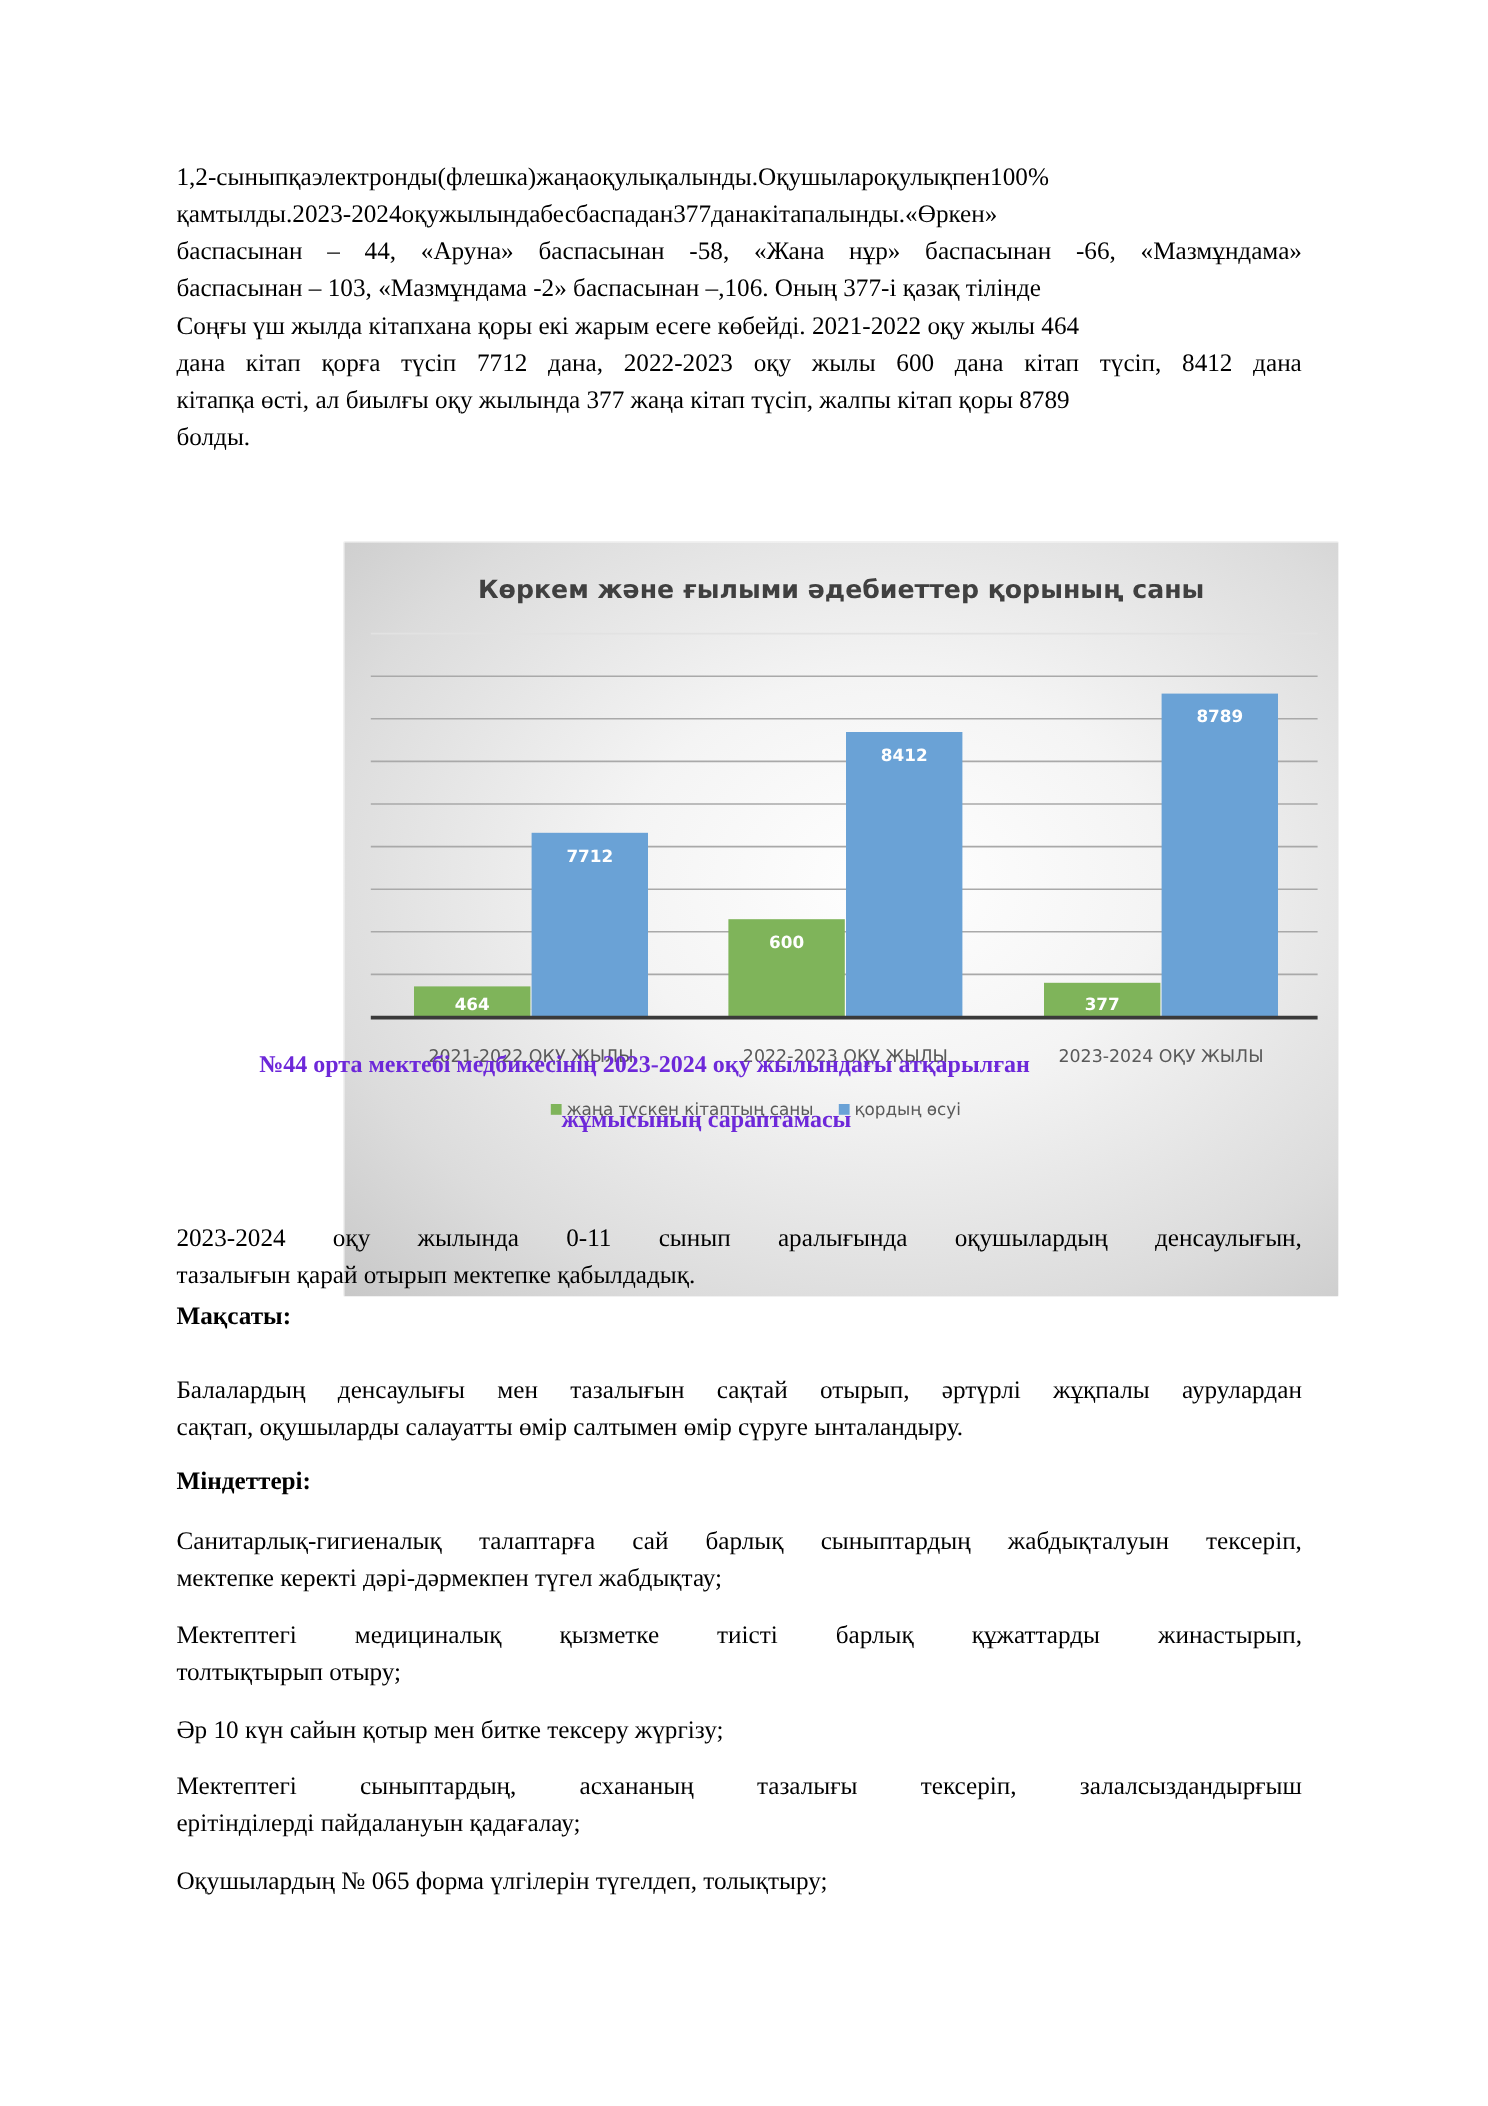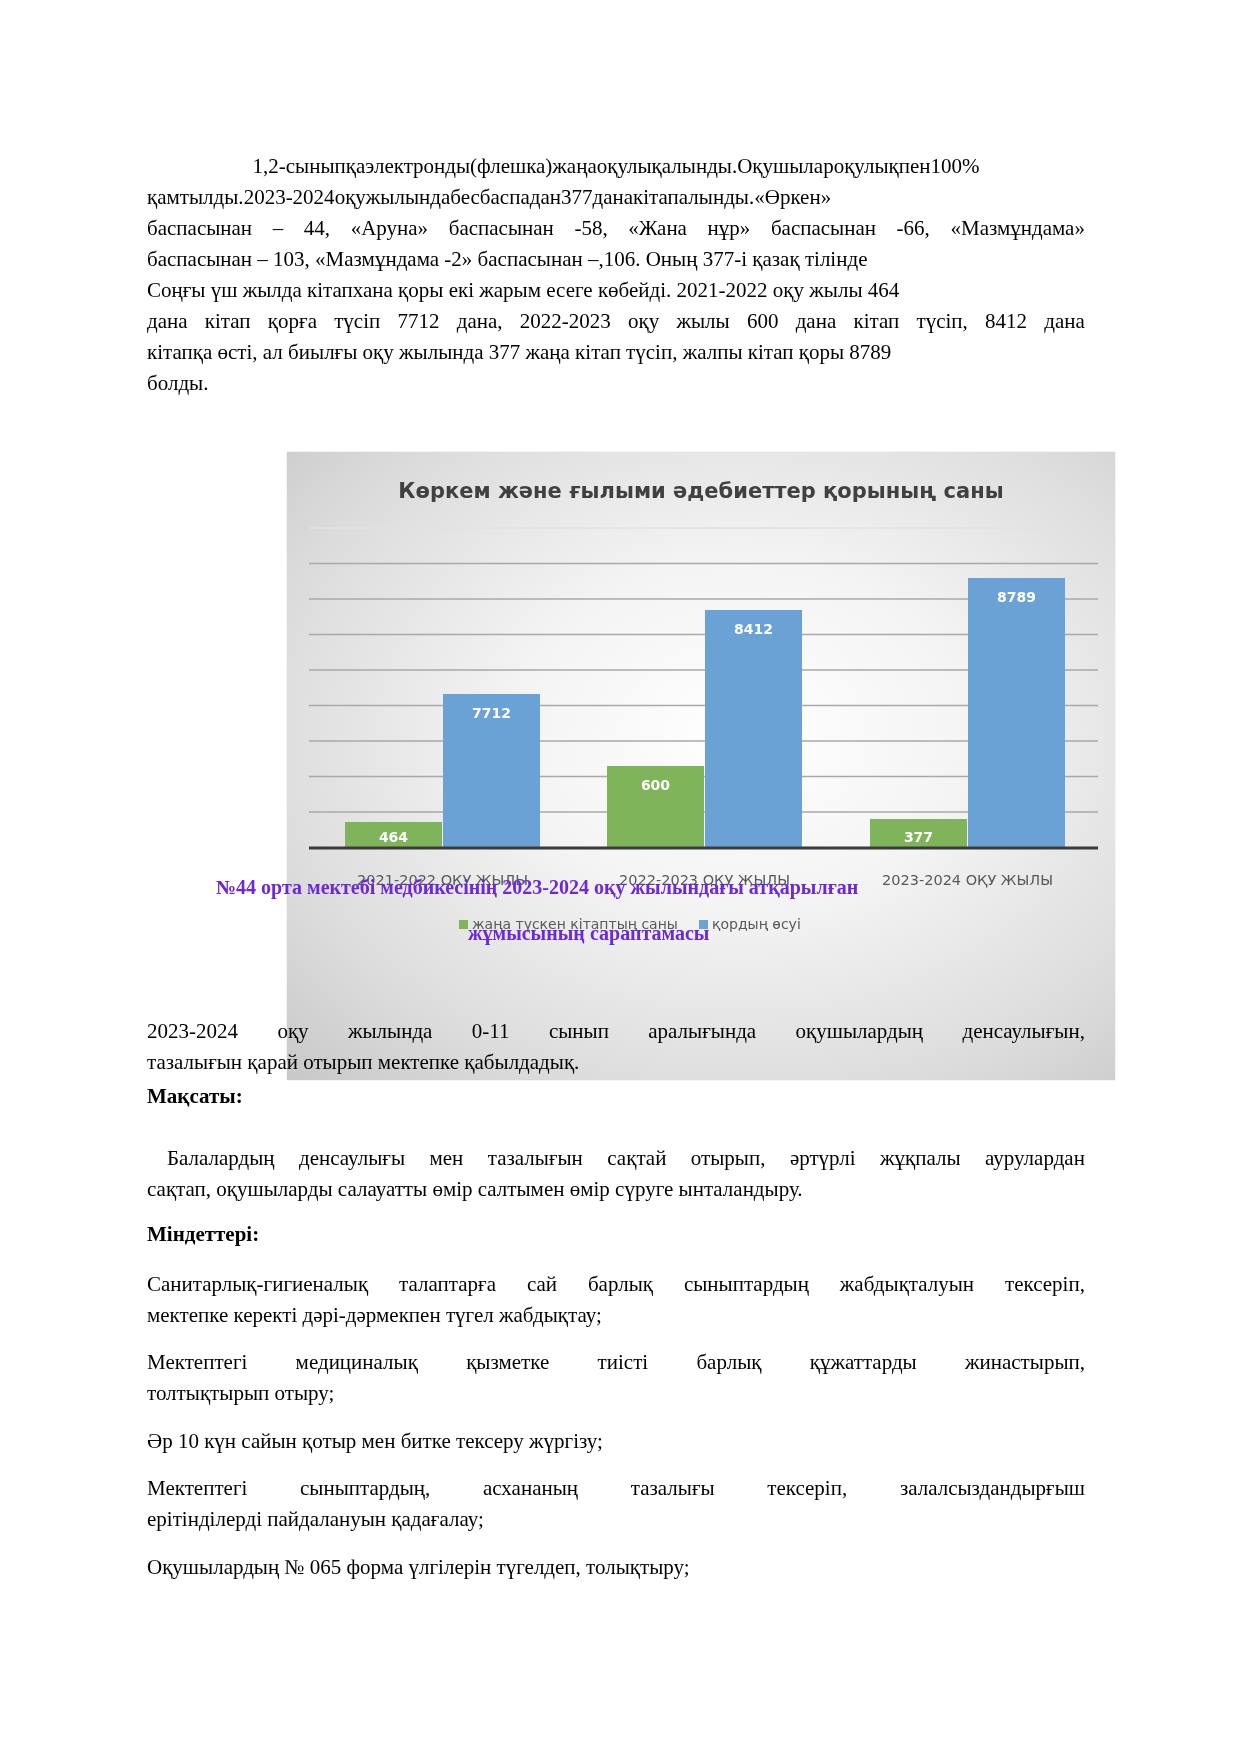--- a/index.html
+++ b/index.html
@@ -20,21 +20,21 @@
   .legend-text { font-family: "DejaVu Sans", "Liberation Sans", sans-serif; font-size: 14px; fill: #595959; }
 
   
   .overlay-title { position: absolute; font-family: "Liberation Serif", serif; font-weight: bold;
     font-size: 20px; color: #6d28d9; white-space: nowrap; }
 </style>
 </head>
 <body>
 
 <div class="para" style="top:132px;">
-  <span class="line justify-line" style="display: flex; justify-content: center; margin-top: 19px;">
+  <span class="line justify-line" style="display: flex; justify-content: flex-start;">
       <span>1,2-сыныпқа</span>
       <span>электронды</span>
       <span>(флешка)</span>
       <span>жаңа</span>
       <span>оқулық</span>
       <span>алынды.</span>
       <span>Оқушылар</span>
       <span>оқулықпен</span>
       <span>100%</span>
     </span>
@@ -143,21 +143,21 @@
       <span>аралығында</span>
       <span>оқушылардың</span>
       <span>денсаулығын,</span>
     </span>
   <span class="line">тазалығын қарай отырып мектепке қабылдадық.</span>
 </div>
 
 <div class="heading" style="top:1084px;">Мақсаты:</div>
 
 <div class="para" style="top:1143px;">
-  <span class="line justify-line" style="display: flex; justify-content: space-between; margin-left: 20px;">
+  <span class="line justify-line" style="display: flex; justify-content: space-between;">
       <span>Балалардың</span>
       <span>денсаулығы</span>
       <span>мен</span>
       <span>тазалығын</span>
       <span>сақтай</span>
       <span>отырып,</span>
       <span>әртүрлі</span>
       <span>жұқпалы</span>
       <span>аурулардан</span>
     </span>

